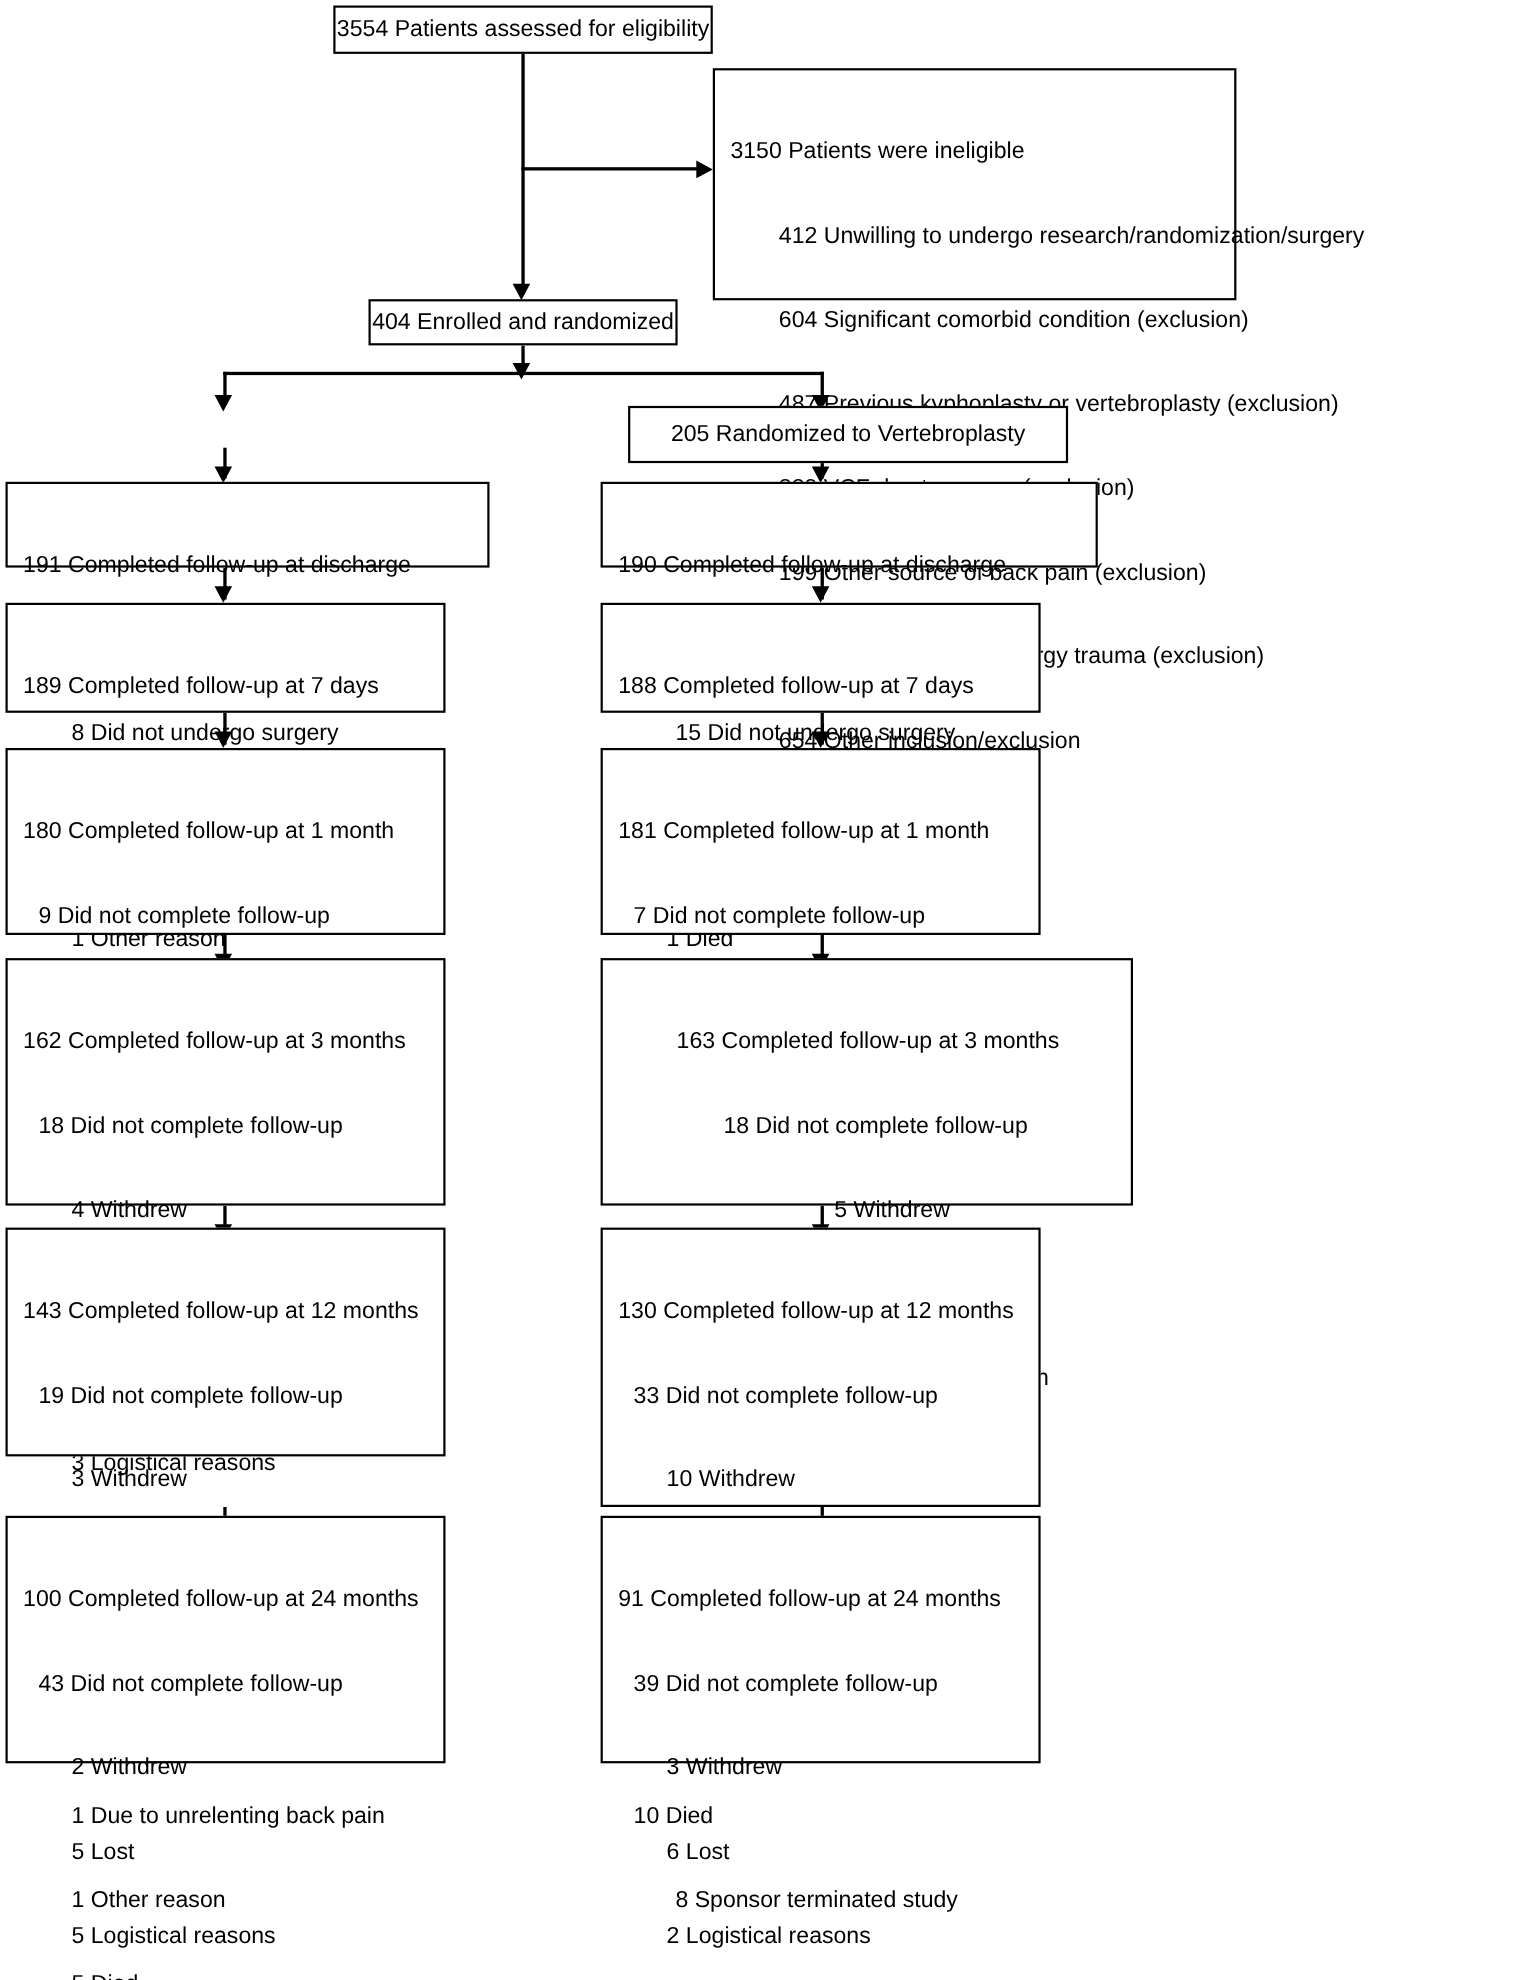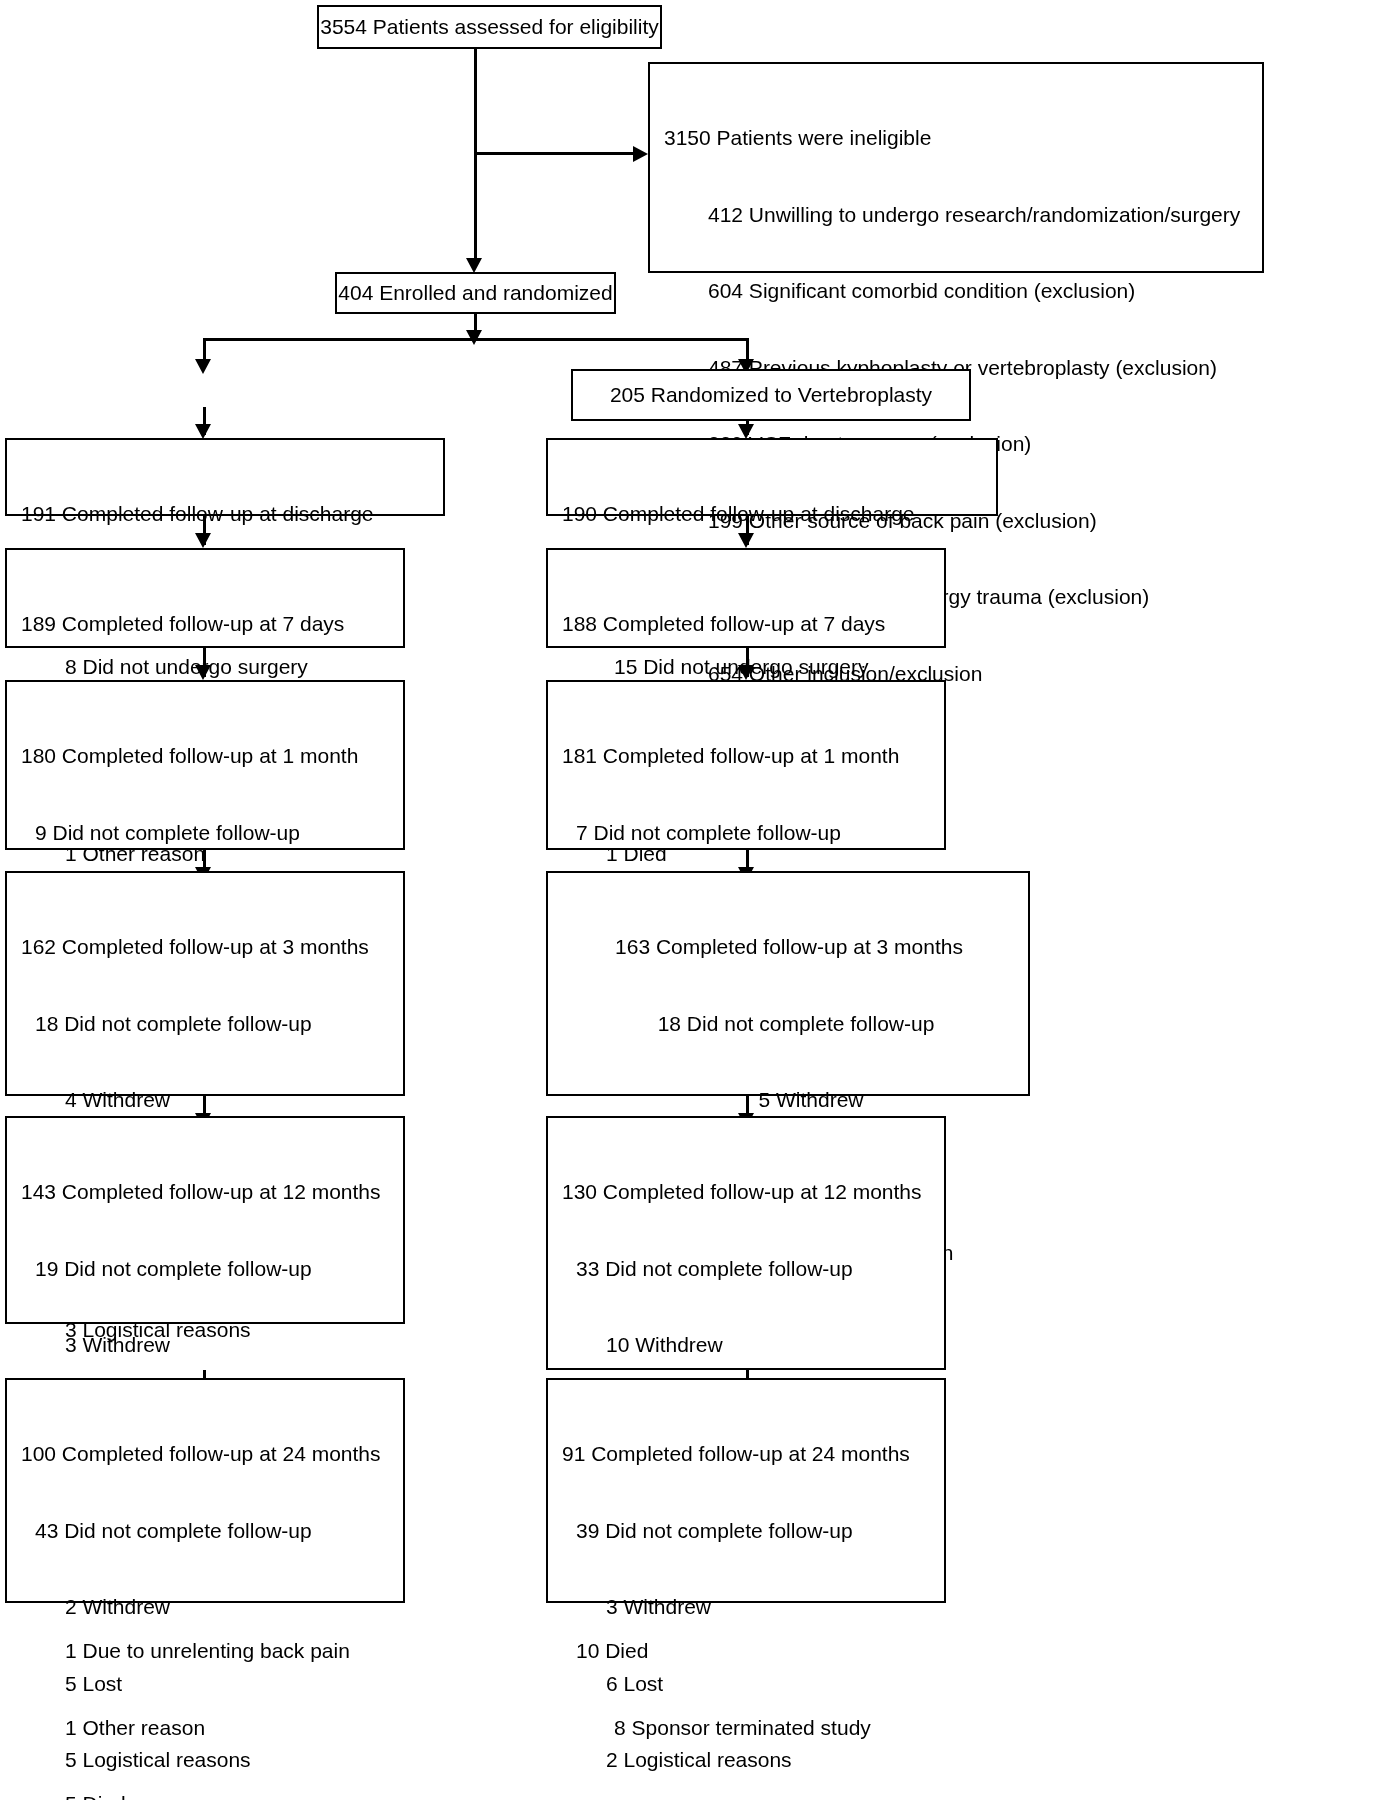--- a/index.html
+++ b/index.html
@@ -81,31 +81,31 @@
     border-bottom: 8.5px solid transparent;
     border-left: 15px solid #000;
     z-index: 2;
   }
 </style>
 </head>
 <body>
 
 <div id="stage">
 
-  <div class="box center" style="left:317px; top:5px; width:345px; height:44px;">
+  <div class="box center" style="left:303px; top:5px; width:345px; height:44px;">
     <span>3554 Patients assessed for eligibility</span>
   </div>
 
   <div class="vline" style="left:474px; top:49px; height:213px;"></div>
   <div class="arrowdown" style="left:466px; top:258px;"></div>
 
   <div class="hline" style="left:474px; top:152px; width:163px;"></div>
   <div class="arrowright" style="left:633px; top:146px;"></div>
 
-  <div class="box pad" style="left:648px; top:62px; width:616px; height:211px;">
+  <div class="box pad" style="left:648px; top:62px; width:476px; height:211px;">
     <span class="ln lvl0">3150 Patients were ineligible</span>
     <span class="ln lvl2">412 Unwilling to undergo research/randomization/surgery</span>
     <span class="ln lvl2">604 Significant comorbid condition (exclusion)</span>
     <span class="ln lvl2">487 Previous kyphoplasty or vertebroplasty (exclusion)</span>
     <span class="ln lvl2">229 VCF due to cancer (exclusion)</span>
     <span class="ln lvl2">199 Other source of back pain (exclusion)</span>
     <span class="ln lvl2">158 VCF due to high energy trauma (exclusion)</span>
     <span class="ln lvl2">654 Other inclusion/exclusion</span>
     <span class="ln lvl2">407 Had other reasons</span>
   </div>

